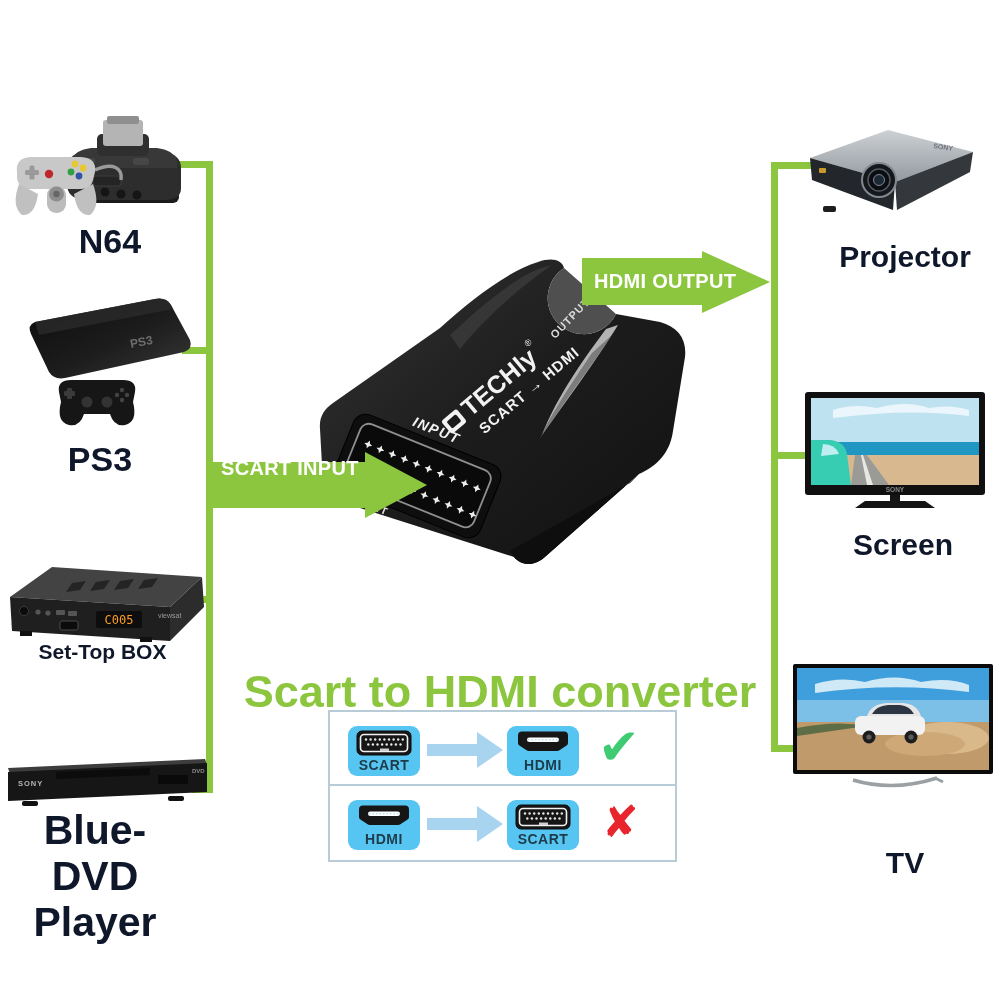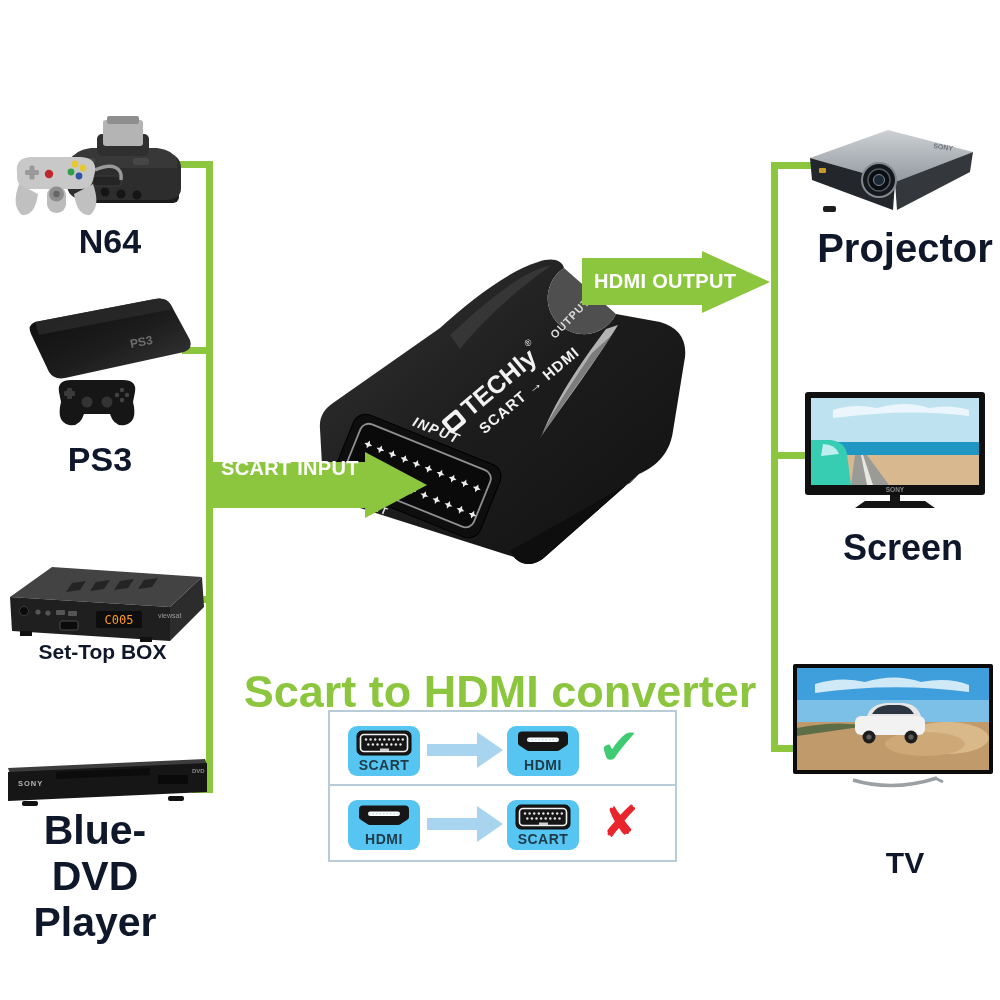--- a/index.html
+++ b/index.html
@@ -263,38 +263,38 @@
     <polygon points="25,40 103,12 188,34 110,64" fill="url(#projg)"></polygon>
     <polygon points="25,40 110,64 108,92 27,62" fill="#23262a"></polygon>
     <polygon points="110,64 188,34 185,54 112,92" fill="#34383d"></polygon>
     <circle cx="94" cy="62" r="17" fill="#14171b" stroke="#84898f" stroke-width="2"></circle>
     <circle cx="94" cy="62" r="11" fill="#0b0d10" stroke="#555a60" stroke-width="1.5"></circle>
     <circle cx="94" cy="62" r="5.5" fill="#1c2734" stroke="#7d88a0" stroke-width="1"></circle>
     <rect x="34" y="50" width="7" height="5" rx="1" fill="#c79a2a"></rect>
     <rect x="38" y="88" width="13" height="6" rx="2" fill="#1d1d1d"></rect>
     <text x="148" y="30" font-size="7" font-weight="bold" fill="#6f747a" transform="rotate(9 148 30)">SONY</text>
   </svg>
-  <div class="dev-label" style="left:810px;top:226px;width:190px;font-size:40px;">Projector</div>
+  <div class="dev-label" style="left:810px;top:240px;width:190px;font-size:30px;">Projector</div>
 
   <svg class="abs" style="left:793px;top:388px;" width="200" height="135" viewBox="0 0 200 135">
     <rect x="12" y="4" width="180" height="103" rx="3" fill="#101010"></rect>
     <rect x="18" y="10" width="168" height="87" fill="#cdeaf5"></rect>
     <rect x="18" y="10" width="168" height="44" fill="#bfe2f0"></rect>
     <path d="M40,22 q20,-7 44,-2 q30,-8 52,0 q22,-4 40,2 l0,6 q-60,-8 -136,2 Z" fill="#eef8fc" opacity=".9"></path>
     <rect x="18" y="54" width="168" height="13" fill="#2096c2"></rect>
     <rect x="18" y="67" width="168" height="30" fill="#d8b88e"></rect>
     <polygon points="58,97 96,97 74,67 62,67" fill="#9a9b96"></polygon>
     <polygon points="74,97 80,97 70,67 68,67" fill="#e8e8e2"></polygon>
     <path d="M18,52 h20 q14,2 16,14 l4,31 h-40 Z" fill="#36cdb2"></path>
     <path d="M30,56 q12,0 16,10 l-18,2 Z" fill="#bfeef0"></path>
     <text x="102" y="104" text-anchor="middle" font-size="6.5" font-weight="bold" fill="#8a8a8a">SONY</text>
     <rect x="97" y="107" width="10" height="6" fill="#141414"></rect>
     <polygon points="62,120 142,120 132,113 72,113" fill="#141414"></polygon>
   </svg>
-  <div class="dev-label" style="left:808px;top:528px;width:190px;font-size:36px;">Screen</div>
+  <div class="dev-label" style="left:808px;top:528px;width:190px;font-size:30px;">Screen</div>
 
   <svg class="abs" style="left:775px;top:658px;" width="230" height="145" viewBox="0 0 230 145">
     <rect x="18" y="6" width="200" height="110" rx="2" fill="#0b0b0b"></rect>
     <rect x="22" y="10" width="192" height="102" fill="#3f9fdc"></rect>
     <rect x="22" y="42" width="192" height="24" fill="#7cc0e8"></rect>
     <path d="M40,26 q26,-8 50,-2 q30,-9 56,0 q28,-5 48,3 l0,7 q-76,-10 -154,1 Z" fill="#eaf6fc" opacity=".85"></path>
     <rect x="22" y="64" width="192" height="48" fill="#c19a6b"></rect>
     <path d="M22,70 q40,-8 70,-2 l-70,10 Z" fill="#5d6e46"></path>
     <ellipse cx="172" cy="80" rx="42" ry="16" fill="#d9b98a"></ellipse>
     <ellipse cx="150" cy="86" rx="40" ry="12" fill="#cfa878"></ellipse>

